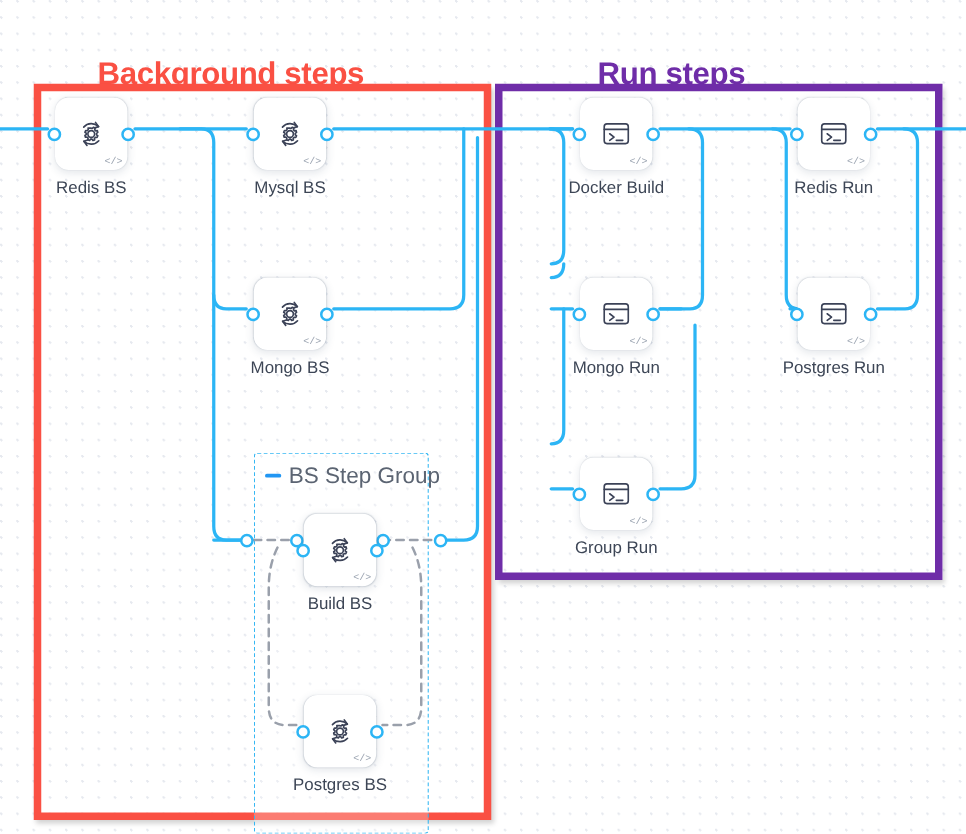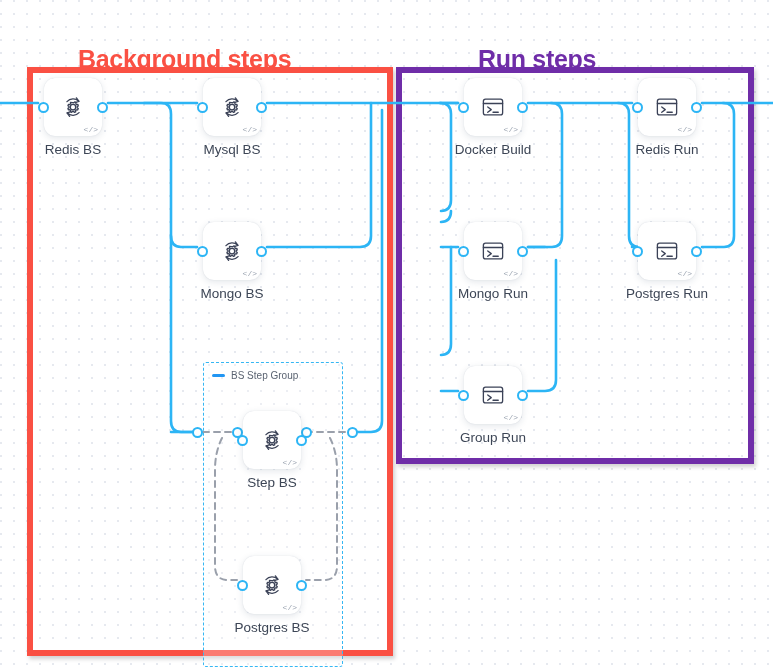--- a/index.html
+++ b/index.html
@@ -60,21 +60,21 @@
     border: 1.5px dashed #35b7f3;
     border-radius: 3px;
     background: rgba(255,255,255,0.25);
   }
   #step-group-header {
     position: absolute;
     left: 212px; top: 370px;
     display: flex;
     align-items: center;
     gap: 6px;
-    font-size: 10px;
+    font-size: 18px;
     color: #5b6472;
     white-space: nowrap;
   }
   .collapse-dash {
     display: inline-block;
     width: 13px; height: 2.5px;
     background: #2196f3;
     border-radius: 2px;
   }
 
@@ -278,21 +278,21 @@
               <path d="M22.6,9.4 A9.4,9.4 0 0 0 9.1,9.9"></path>
               <path d="M19.9,5.6 L22.8,9.5 L19.2,10.6"></path>
               <path d="M9.4,22.9 A9.4,9.4 0 0 0 22.9,22.4"></path>
               <path d="M12.1,26.7 L9.2,22.8 L12.8,21.7"></path>
             </g>
           </svg>
           <span class="code-badge">&lt;/&gt;</span>
           <span class="port in"></span>
           <span class="port out"></span>
         </div>
-        <div class="node-label">Step BS</div>
+        <div class="node-label">Build BS</div>
       </div>
       <div class="node" style="left: 243px; top: 556px;">
         <div class="node-card">
           <svg viewBox="0 0 32 32" class="node-icon">
             <g fill="none" stroke="#3b4257" stroke-width="1.5" stroke-linecap="round" stroke-linejoin="round">
               <path d="M16,11.2 L17.3,11.5 L18.3,10.4 L19.8,11.3 L19.5,12.7 L20.5,13.7 L21.9,13.4 L22.3,15.1 L21.1,15.9 L21.1,17.3 L22.3,18.1 L21.6,19.7 L20.2,19.5 L19.2,20.5 L19.4,21.9 L17.8,22.4 L17,21.2 L15.6,21.2 L14.8,22.4 L13.2,21.7 L13.4,20.3 L12.4,19.3 L11,19.5 L10.5,17.9 L11.7,17.1 L11.7,15.7 L10.5,14.9 L11.2,13.3 L12.6,13.5 L13.6,12.5 L13.4,11.1 Z" transform="translate(-0.3,-0.3)"></path>
               <circle cx="16" cy="16.2" r="3.1"></circle>
               <path d="M22.6,9.4 A9.4,9.4 0 0 0 9.1,9.9"></path>
               <path d="M19.9,5.6 L22.8,9.5 L19.2,10.6"></path>
               <path d="M9.4,22.9 A9.4,9.4 0 0 0 22.9,22.4"></path>

